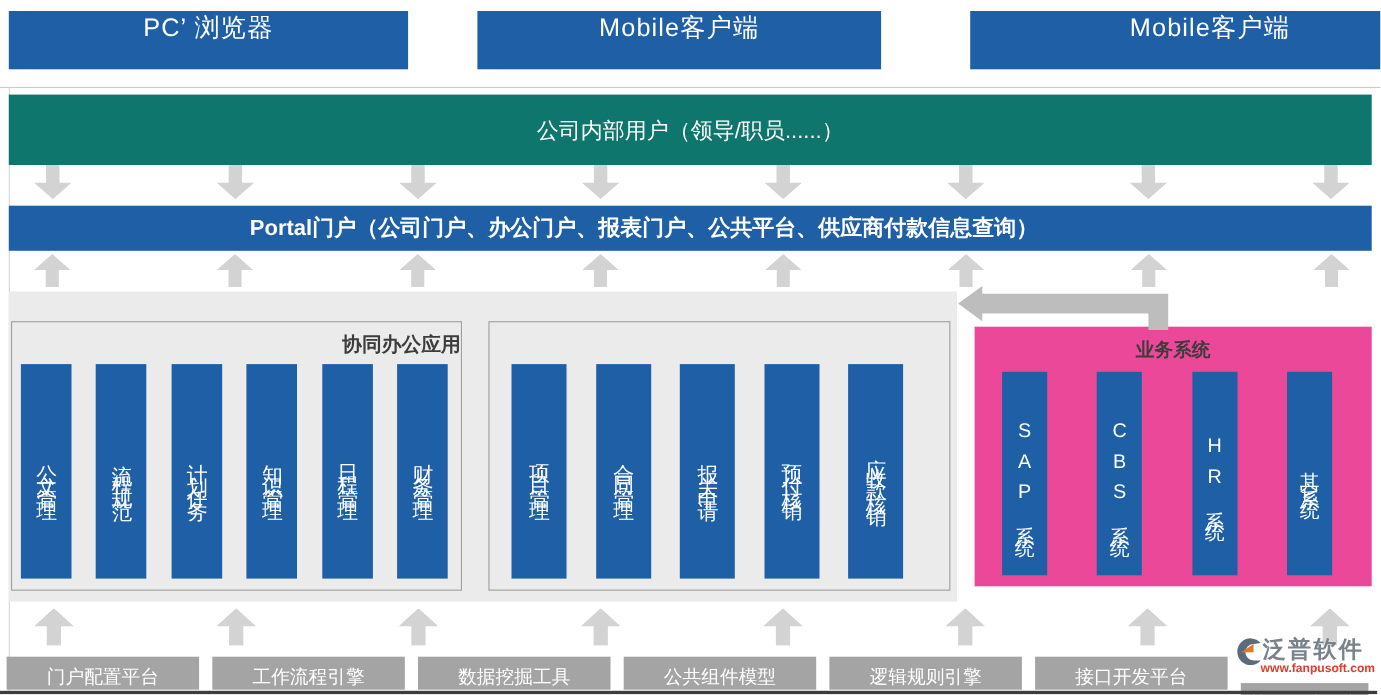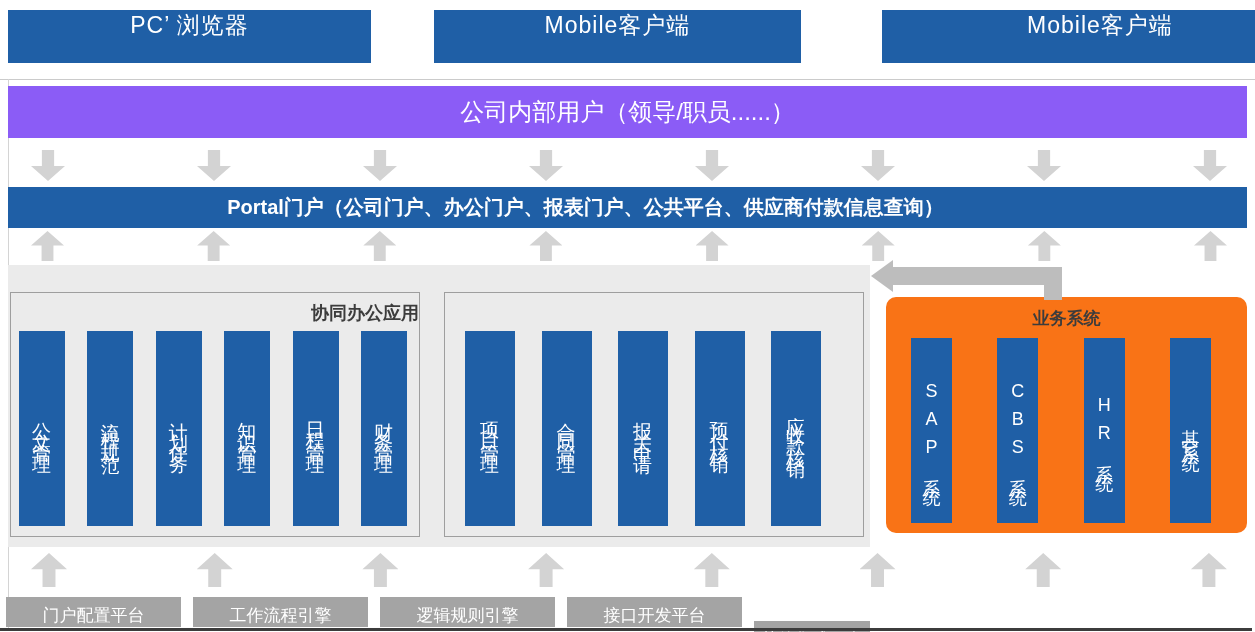--- a/index.html
+++ b/index.html
@@ -8,22 +8,22 @@
 
   
   .client-box{position:absolute;top:10px;height:53px;background:#1f5fa6;color:#fff;
               display:flex;align-items:flex-start;justify-content:center;
               font-size:23px;letter-spacing:1px;}
   .client-pc{left:8px;width:363px;}
   .client-pad{left:434px;width:367px;}
   .client-mobile{left:882px;width:436px;}
 
   
-  .users-bar{position:absolute;left:8px;top:86px;width:1239px;height:52px;background:#8b5cf6;
-             color:#fff;display:flex;align-items:center;justify-content:center;font-size:24px;}
+  .users-bar{position:absolute;left:8px;top:86px;width:1239px;height:64px;background:#0f766e;
+             color:#fff;display:flex;align-items:center;justify-content:center;font-size:20px;}
   .portal-bar{position:absolute;left:8px;top:187px;width:1239px;height:41px;background:#1f5fa6;
               color:#fff;display:flex;align-items:center;justify-content:center;
               font-size:20px;font-weight:bold;padding-right:84px;box-sizing:border-box;}
 
   
   .rule-top{position:absolute;left:0;top:79px;width:1255px;height:1px;background:#cbcbcb;}
   .rule-left{position:absolute;left:8px;top:79px;width:1px;height:549px;background:#d4d4d4;}
   .rule-bottom{position:absolute;left:0;top:628px;width:1252px;height:3px;background:#3c3c3c;}
 
   
@@ -34,21 +34,21 @@
   .arrow{background:#d3d3d3;}
   .arrow-down{width:34px;height:31px;
     clip-path:polygon(32% 0,68% 0,68% 52%,100% 52%,50% 100%,0 52%,32% 52%);}
   .arrow-up{width:33px;height:30px;
     clip-path:polygon(50% 0,100% 48%,68% 48%,68% 100%,32% 100%,32% 48%,0 48%);}
   .arrow-up-b{width:36px;height:34px;
     clip-path:polygon(50% 0,100% 48%,68% 48%,68% 100%,32% 100%,32% 48%,0 48%);}
 
   
   .main-panel{position:absolute;left:8px;top:265px;width:862px;height:282px;background:#ebebeb;}
-  .biz-panel{position:absolute;left:886px;top:297px;width:361px;height:236px;background:#f97316;border-radius:10px;}
+  .biz-panel{position:absolute;left:886px;top:297px;width:361px;height:236px;background:#ec4899;}
 
   .group-box{position:absolute;top:292px;height:245px;border:1px solid #9e9e9e;box-sizing:border-box;}
   .group-office{left:10px;width:410px;}
   .group-ext{left:444px;width:420px;}
   .group-title{position:absolute;top:8px;left:0;right:0;text-align:right;
                font-size:18px;font-weight:bold;color:#3c3c3c;}
   .biz-title{position:absolute;top:10px;left:0;right:0;text-align:center;
              font-size:17px;font-weight:bold;color:#3c3c3c;}
 
   .pillar-row{position:absolute;display:flex;justify-content:space-between;}
@@ -209,26 +209,40 @@
     </div>
 
   <div class="platform-row">
     <div class="platform-box">
         <span>门户配置平台</span>
       </div>
     <div class="platform-box">
         <span>工作流程引擎</span>
       </div>
     <div class="platform-box">
+        <span>数据挖掘工具</span>
+      </div>
+    <div class="platform-box">
+        <span>公共组件模型</span>
+      </div>
+    <div class="platform-box">
         <span>逻辑规则引擎</span>
       </div>
     <div class="platform-box">
         <span>接口开发平台</span>
       </div>
     <div class="platform-box">
         <span>其他集成平台</span>
       </div>
   </div>
 
   <div class="rule-bottom"></div>
 
+  <div class="watermark">
+    <svg class="wm-icon" width="28" height="28" viewBox="0 0 30 30">
+      <path d="M28 7 A 13 13 0 1 0 28 24 L 21 24 A 8 8 0 1 1 21 8 Z" fill="#5a6b7c"></path>
+      <path d="M9 16 L21 8 L21 16 Z" fill="#e87820"></path>
+    </svg>
+    <div class="wm-brand">泛普软件</div>
+    <div class="wm-url">www.fanpusoft.com</div>
+  </div>
 
 </div>
 
 </body></html>

